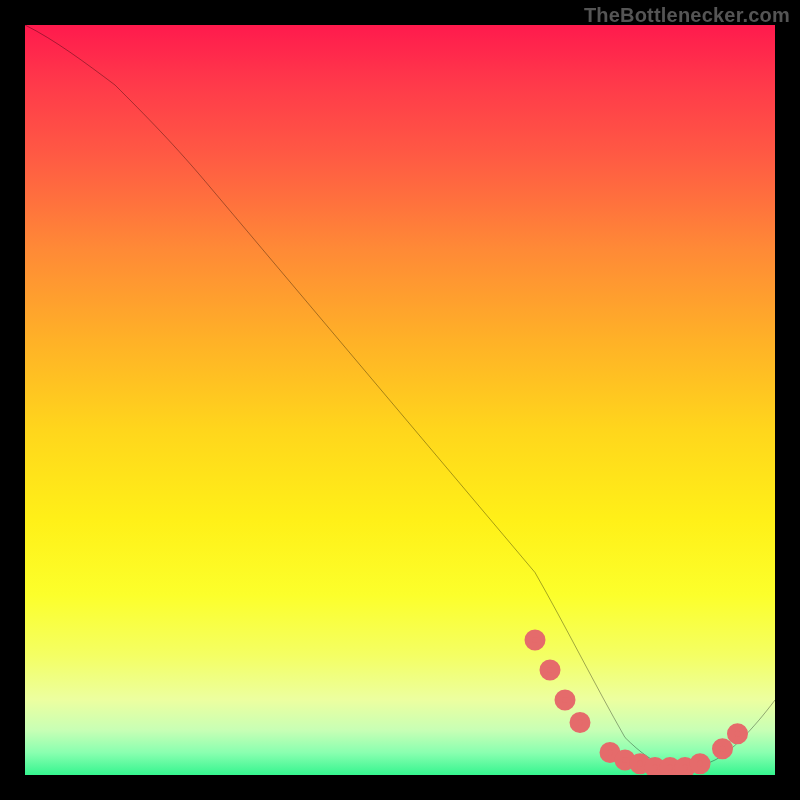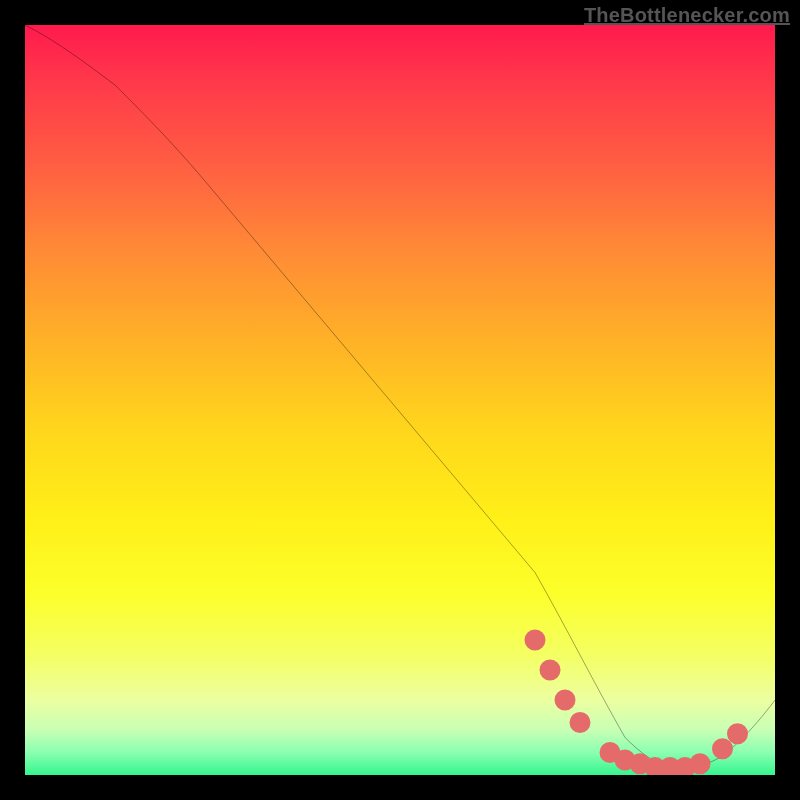--- a/index.html
+++ b/index.html
@@ -12,21 +12,20 @@
   }
   .watermark {
     position: absolute;
     top: 4px;
     right: 10px;
     font-family: Arial, Helvetica, sans-serif;
     font-size: 20px;
     font-weight: bold;
     color: #555;
     letter-spacing: 0.2px;
-    text-decoration: underline;
   }
   .plot-area {
     position: absolute;
     left: 25px;
     top: 25px;
     width: 750px;
     height: 750px;
   }
   .gradient {
     position: absolute;

